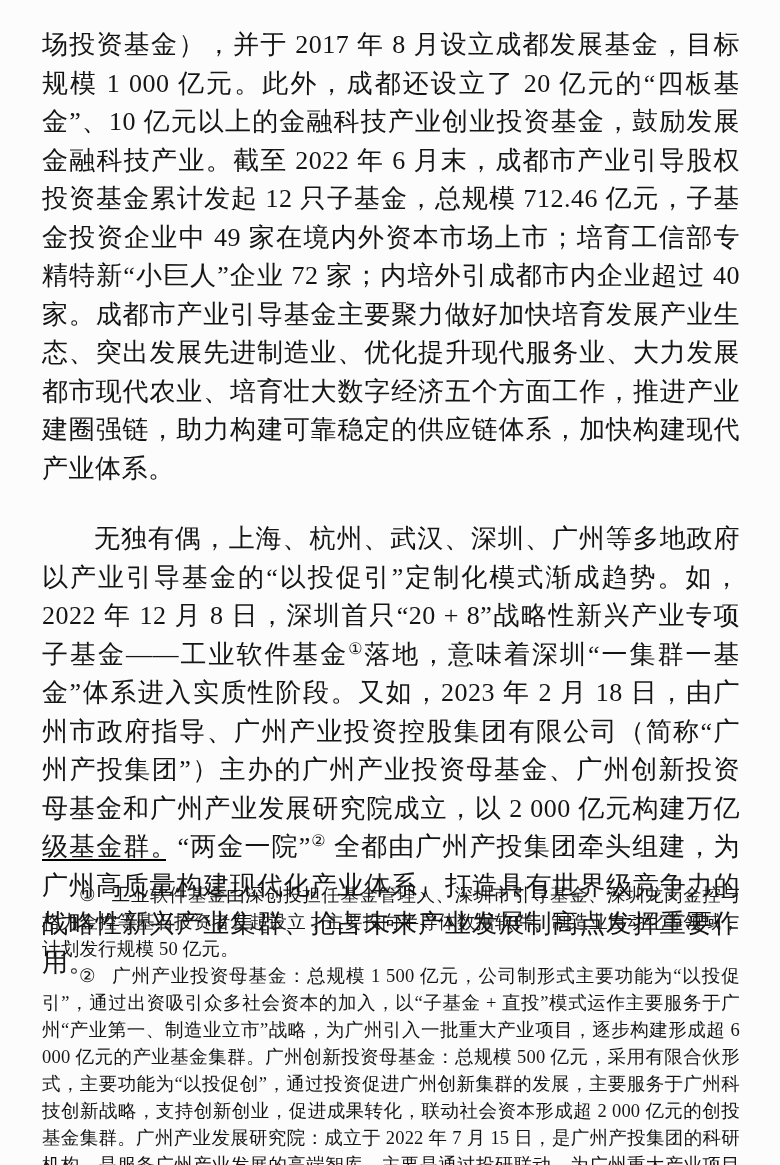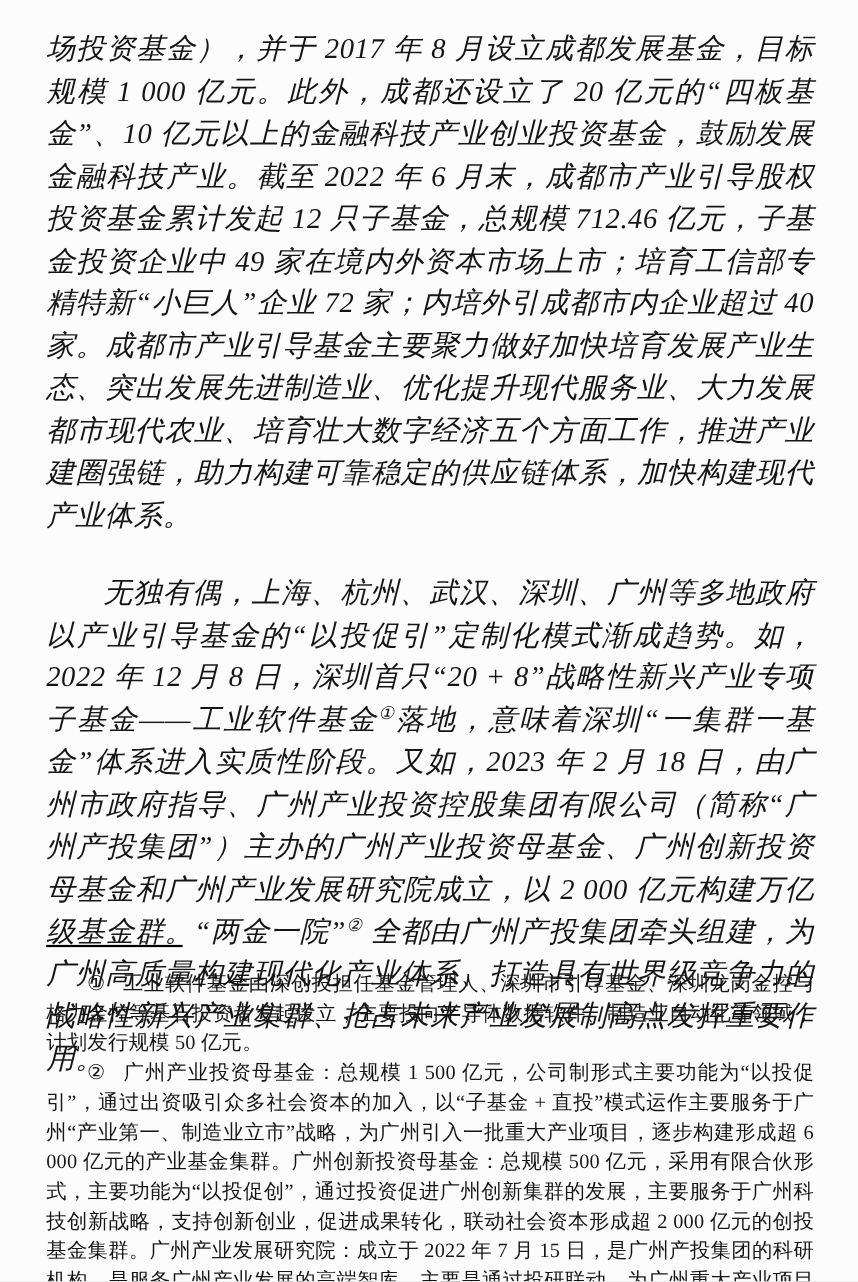--- a/index.html
+++ b/index.html
@@ -24,21 +24,20 @@
     width: 698px;
     font-size: 26px;
     line-height: 38.5px;
     text-align: justify;
     text-justify: inter-ideograph;
     letter-spacing: 0.5px;
   }
   .para {
     margin: 0;
     padding: 0;
-    font-style: italic;
   }
   .para.indent {
     text-indent: 2em;
     margin-top: 32px;
   }
   .fn-ref {
     font-size: 16px;
     line-height: 0;
     vertical-align: 9px;
     letter-spacing: 0;

